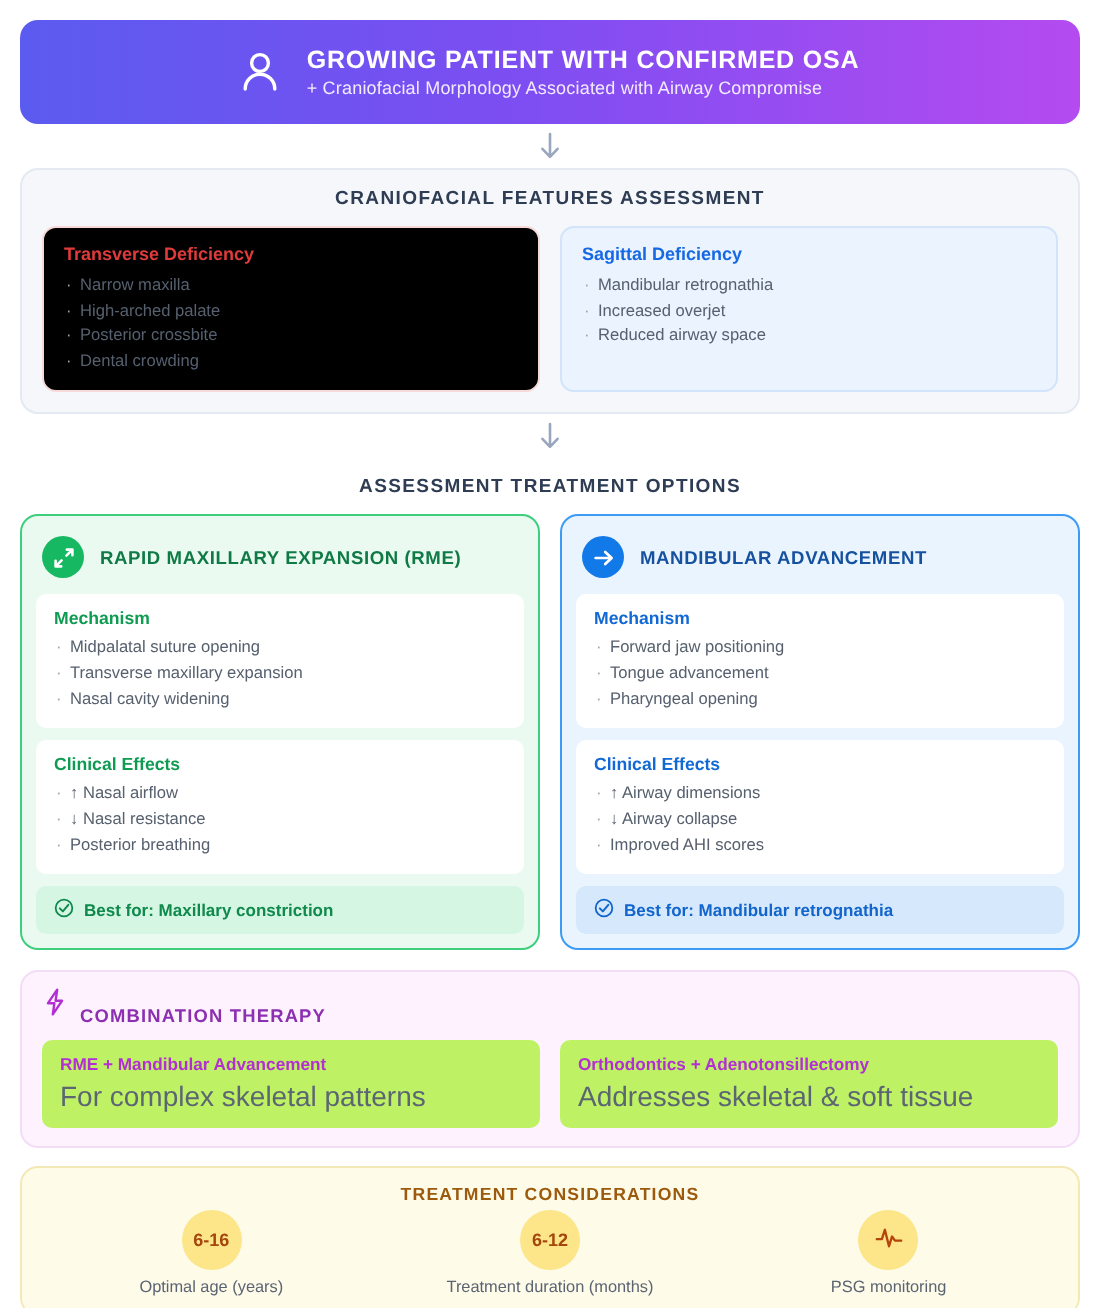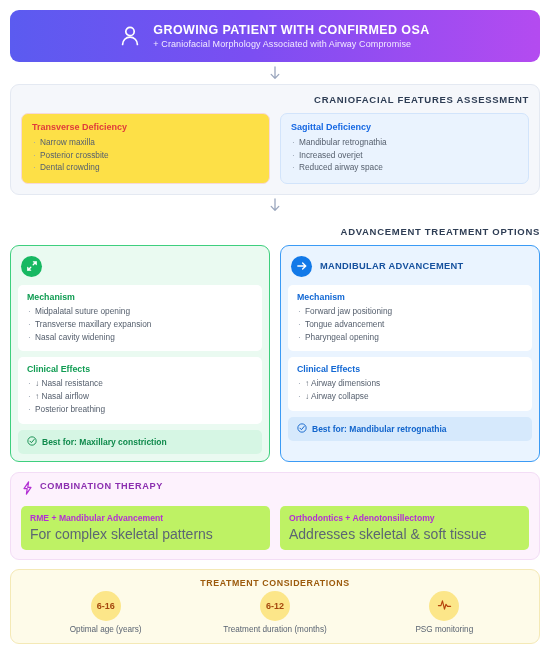--- a/index.html
+++ b/index.html
@@ -56,42 +56,42 @@
     flex: 0 0 auto;
   }
   .arrow-connector svg { display: block; }
 
   
   .section {
     border-radius: 9px;
     flex: 0 0 auto;
   }
   .section-title {
-    text-align: right;
+    text-align: center;
     font-size: 9.5px;
     font-weight: bold;
     letter-spacing: 0.7px;
     color: #2e3d54;
     padding: 9px 0 8px 0;
   }
 
   
   .cranio-section {
     background: #f5f7fb;
     border: 1px solid #e4e9f2;
     padding: 0 10px 10px 10px;
   }
   .two-col { display: flex; gap: 10px; }
   .feat-card {
     flex: 1 1 0;
     border-radius: 7px;
     padding: 8px 10px 9px 10px;
   }
   .feat-card.red {
-    background: #fde047;
+    background: #000000;
     border: 1px solid #f7d9d9;
   }
   .feat-card.blue {
     background: #eaf3fe;
     border: 1px solid #d2e4fb;
   }
   .feat-head {
     font-size: 9px;
     font-weight: bold;
     margin-bottom: 4px;
@@ -190,21 +190,21 @@
 
   
   .combo-section {
     background: #fdf2fd;
     border: 1px solid #f3ddf6;
     padding: 8px 10px 9px 10px;
     margin-top: 10px;
   }
   .combo-head {
     display: flex;
-    align-items: flex-start;
+    align-items: flex-end;
     gap: 6px;
     margin-bottom: 7px;
   }
   .combo-title {
     font-size: 9.2px;
     font-weight: bold;
     letter-spacing: 0.6px;
     color: #8c2fb0;
   }
   .combo-cols { display: flex; gap: 10px; }
@@ -293,20 +293,21 @@
     </span>
   </div>
 
   <div class="section cranio-section">
     <div class="section-title">CRANIOFACIAL FEATURES ASSESSMENT</div>
     <div class="two-col">
       <div class="feat-card red">
         <div class="feat-head red">Transverse Deficiency</div>
         <ul class="feat-list">
           <li>Narrow maxilla</li>
+          <li>High-arched palate</li>
           <li>Posterior crossbite</li>
           <li>Dental crowding</li>
         </ul>
       </div>
       <div class="feat-card blue">
         <div class="feat-head blue">Sagittal Deficiency</div>
         <ul class="feat-list">
           <li>Mandibular retrognathia</li>
           <li>Increased overjet</li>
           <li>Reduced airway space</li>
@@ -317,47 +318,48 @@
 
   <div class="arrow-connector">
     <span>
       <svg width="12" height="15" viewBox="0 0 12 15">
         <path d="M6 1 L6 12 M2.2 8.4 L6 12.4 L9.8 8.4" fill="none" stroke="#9aa6bd" stroke-width="1.3" stroke-linecap="round" stroke-linejoin="round"></path>
       </svg>
     </span>
   </div>
 
   <div class="section treat-section">
-    <div class="section-title">ADVANCEMENT TREATMENT OPTIONS</div>
+    <div class="section-title">ASSESSMENT TREATMENT OPTIONS</div>
     <div class="treat-cards">
 
       <div class="treat-card green">
         <div class="treat-card-head">
           <span class="treat-icon green">
             <svg width="12" height="12" viewBox="0 0 12 12">
               <path d="M4.8 7.2 L1.8 10.2 M1.8 7.4 L1.8 10.2 L4.6 10.2" fill="none" stroke="#ffffff" stroke-width="1.3" stroke-linecap="round" stroke-linejoin="round"></path>
               <path d="M7.2 4.8 L10.2 1.8 M7.4 1.8 L10.2 1.8 L10.2 4.6" fill="none" stroke="#ffffff" stroke-width="1.3" stroke-linecap="round" stroke-linejoin="round"></path>
             </svg>
           </span>
+          <span class="treat-card-title green">RAPID MAXILLARY EXPANSION (RME)</span>
         </div>
 
         <div class="panel">
           <div class="panel-head green">Mechanism</div>
           <ul class="panel-list">
             <li>Midpalatal suture opening</li>
             <li>Transverse maxillary expansion</li>
             <li>Nasal cavity widening</li>
           </ul>
         </div>
 
         <div class="panel">
           <div class="panel-head green">Clinical Effects</div>
           <ul class="panel-list">
+            <li>↑ Nasal airflow</li>
             <li>↓ Nasal resistance</li>
-            <li>↑ Nasal airflow</li>
             <li>Posterior breathing</li>
           </ul>
         </div>
 
         <div class="bestfor green">
           <span>
             <svg width="10" height="10" viewBox="0 0 12 12">
               <circle cx="6" cy="6" r="5" fill="none" stroke="#0f8a4c" stroke-width="1.1"></circle>
               <path d="M3.5 6.2 L5.3 8 L8.6 4.1" fill="none" stroke="#0f8a4c" stroke-width="1.2" stroke-linecap="round" stroke-linejoin="round"></path>
             </svg>
@@ -383,20 +385,21 @@
             <li>Tongue advancement</li>
             <li>Pharyngeal opening</li>
           </ul>
         </div>
 
         <div class="panel">
           <div class="panel-head blue">Clinical Effects</div>
           <ul class="panel-list">
             <li>↑ Airway dimensions</li>
             <li>↓ Airway collapse</li>
+            <li>Improved AHI scores</li>
           </ul>
         </div>
 
         <div class="bestfor blue">
           <span>
             <svg width="10" height="10" viewBox="0 0 12 12">
               <circle cx="6" cy="6" r="5" fill="none" stroke="#1265cc" stroke-width="1.1"></circle>
               <path d="M3.5 6.2 L5.3 8 L8.6 4.1" fill="none" stroke="#1265cc" stroke-width="1.2" stroke-linecap="round" stroke-linejoin="round"></path>
             </svg>
           </span>

